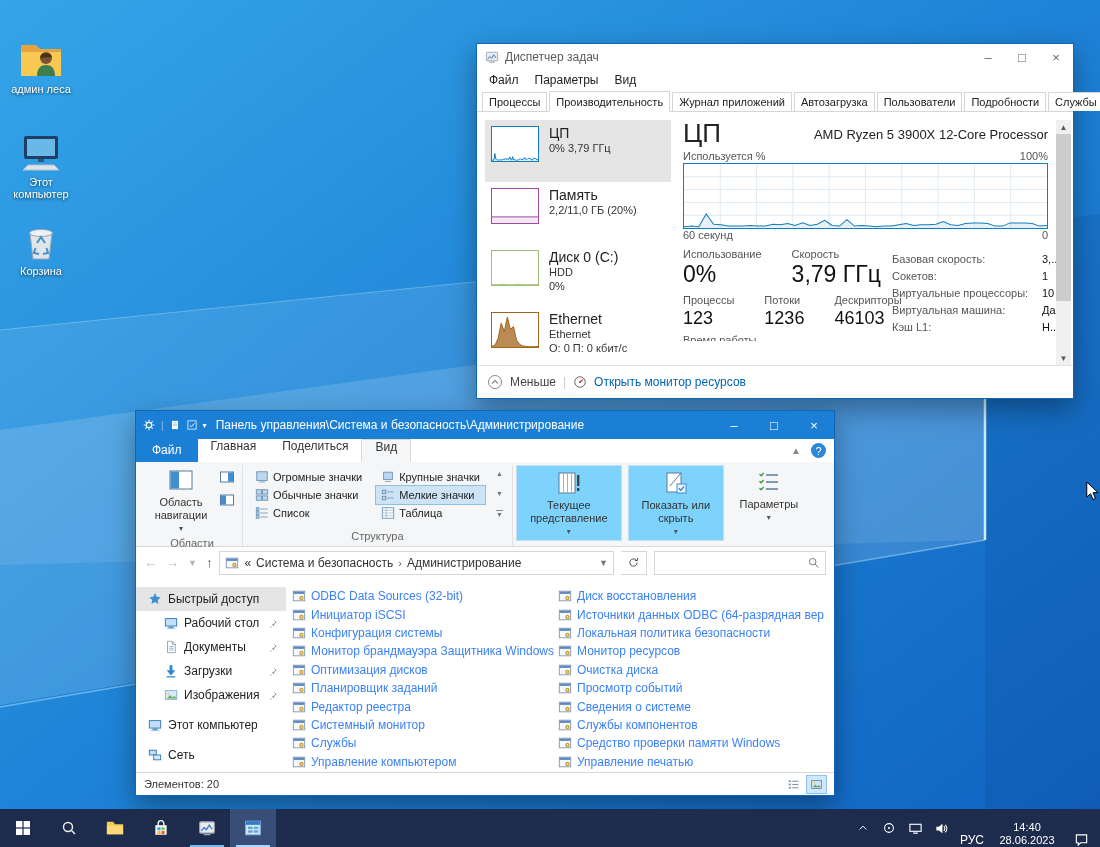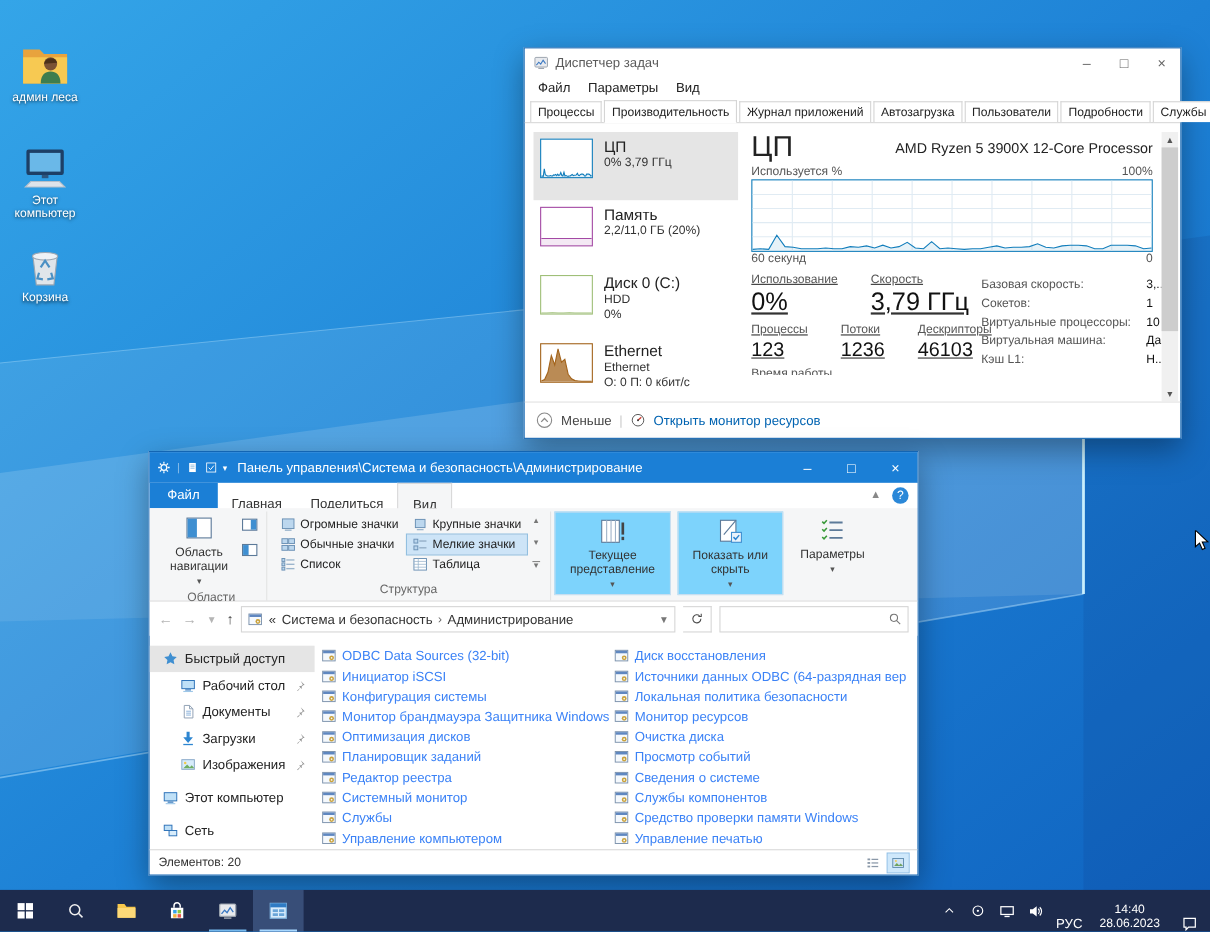--- a/index.html
+++ b/index.html
@@ -39,21 +39,21 @@
   .side-sub { font-size:11px; color:#333; line-height:14px; }
   .tm-main { flex:1; padding:0 8px 0 12px; overflow:hidden; }
   .cpu-head { display:flex; justify-content:space-between; align-items:flex-end; }
   .cpu-h1 { font-size:26px; font-weight:300; color:#222; line-height:26px; }
   .cpu-proc { font-size:13px; color:#222; padding-bottom:4px; }
   .graph-labels,.graph-axis { display:flex; justify-content:space-between; font-size:11px; color:#555; }
   .graph-labels { margin-top:4px; }
   .cpu-graph { height:66px; border:1px solid #117dbb; margin-top:1px; }
   .cpu-stats { display:flex; margin-top:7px; }
   .stats-left { width:205px; flex:none; }
-  .stats-row { display:flex; gap:30px;text-decoration:underline; }
+  .stats-row { display:flex; gap:30px; }
   .stat-lab { font-size:11px; color:#555; }
   .stat-val.big { font-size:23px; font-weight:300; color:#111; line-height:28px; }
   .stat-val.mid { font-size:18px; font-weight:300; color:#111; line-height:24px; }
   .stats-row + .stats-row { margin-top:6px; }
   .stat-clip { height:7px; overflow:hidden; font-size:11px; color:#555; margin-top:4px; }
   .stats-right { flex:1; font-size:11px; padding-top:2px; padding-left:4px; }
   .info-row { display:flex; height:17px; align-items:center; }
   .info-lab { width:150px; color:#555; flex:none; }
   .info-val { color:#111; }
   #tm-scroll { width:15px; flex:none; background:#f0f0f0; display:flex; flex-direction:column; align-items:center; font-size:8px; color:#555; }
@@ -66,34 +66,34 @@
   .tm-link { font-size:12px; color:#0063b1; }
 
   
   #explorer { left:135px; top:410px; width:700px; height:386px; font-size:12px; color:#222; }
   .ex-titlebar { height:28px; background:#1b7fd6; color:#fff; display:flex; align-items:center; padding-left:6px; gap:5px; flex:none; }
   .ex-title { font-size:12px; margin-left:4px; white-space:nowrap; }
   .ex-titlebar .win-ctrl { width:40px; color:#fff; }
   .qat-sep { color:rgba(255,255,255,.5); font-size:10px; }
   #rb-tabs { height:23px; display:flex; align-items:stretch; background:#fff; flex:none; font-size:12px; }
   .rb-file { background:#1b7fd6; color:#fff; padding:4px 16px; }
-  .rb-tab { padding:12px 13px; color:#333; }
+  .rb-tab { padding:0 13px; color:#333; }
   .rb-tab.active { background:#f5f6f7; border:1px solid #d9d9d9; border-bottom:none; }
   .rb-right { margin-left:auto; display:flex; align-items:center; gap:10px; padding-right:8px; }
   .rb-chev { color:#888; font-size:10px; }
   .rb-help { width:15px; height:15px; border-radius:50%; background:#2b88d8; color:#fff; font-size:11px; display:flex; align-items:center; justify-content:center; }
   .ex-ribbon { height:85px; background:#f5f6f7; border-bottom:1px solid #d9d9d9; display:flex; padding:3px 2px 0 6px; flex:none; }
   .rb-group { display:flex; flex-direction:column; align-items:center; padding:0 7px; border-right:1px solid #e3e3e3; }
   .rb-glabel { margin-top:auto; font-size:11px; color:#666; padding:2px 0 4px; }
   .rb-big { display:flex; flex-direction:column; align-items:center; text-align:center; font-size:11px; line-height:13px; color:#333; }
   .rb-big .lbl { margin-top:3px; }
   .caret { font-size:8px; color:#555; }
   .rb-g1row { display:flex; gap:6px; align-items:flex-start; padding-top:2px; }
   .rb-minicol { display:flex; flex-direction:column; gap:7px; padding-top:2px; }
-  .rb-g2row { display:flex; gap:3px; padding-top:3px; }
+  .rb-g2row { display:flex; gap:9px; padding-top:3px; }
   .opt-col { display:flex; flex-direction:column; }
   .opt-row { display:flex; align-items:center; gap:4px; font-size:11px; height:18px; padding:0 5px; color:#222; white-space:nowrap; }
   .opt-row.sel { background:#cde4f7; outline:1px solid #92bfe0; }
   .opt-scroll { display:flex; flex-direction:column; justify-content:space-between; padding:2px 2px 4px; color:#777; font-size:7px; }
   .opt-more { border-top:1px solid #888; }
   .hl-panel { background:#7dd3fc; border:1px solid #c7def0; padding:4px 8px 2px; height:76px; display:flex; align-items:flex-start; }
   .rb-group.boxed { border-right:none; padding:0 3px; }
   .ex-address { height:31px; display:flex; align-items:center; padding:0 8px; gap:7px; flex:none; background:#fff; }
   .addr-nav { display:flex; align-items:center; gap:9px; font-size:13px; color:#b5b5b5; }
   .addr-up { color:#444; }

